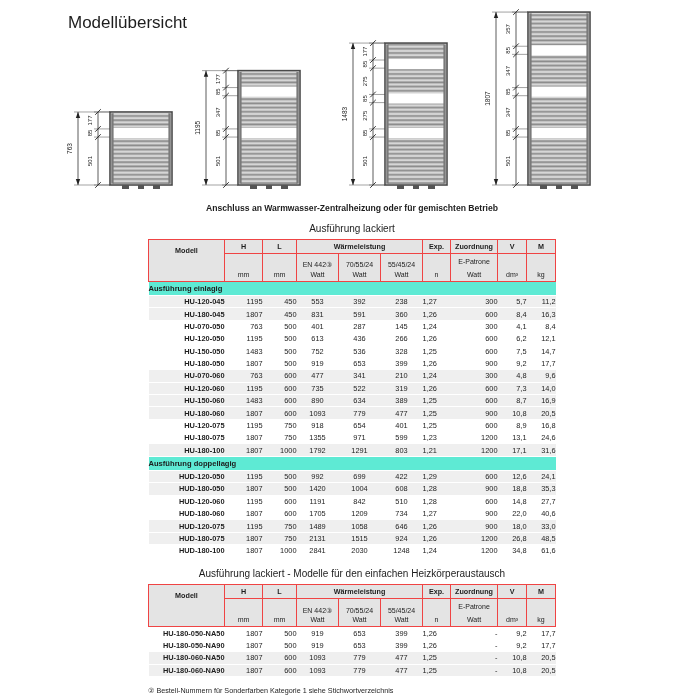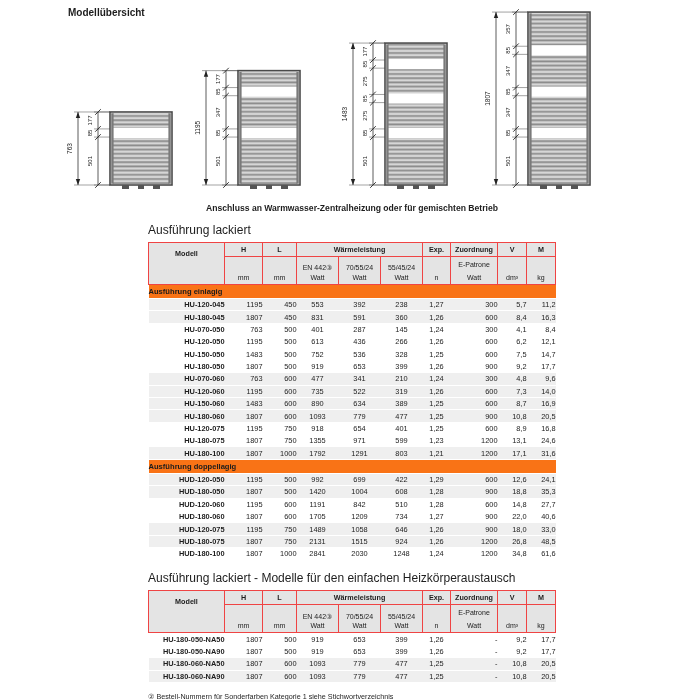--- a/index.html
+++ b/index.html
@@ -1,37 +1,37 @@
 <!DOCTYPE html>
 <html><head>
 <meta charset="utf-8">
 <style>
   html,body{margin:0;padding:0;background:#fff;}
   body{width:700px;height:700px;overflow:hidden;font-family:"Liberation Sans",sans-serif;color:#1d1d1d;}
   .page{position:relative;width:700px;height:700px;background:#fff;}
-  .page-title{position:absolute;left:68px;top:7px;font-size:10px;font-weight:bold;margin:0;}
+  .page-title{position:absolute;left:68px;top:13px;font-size:17px;font-weight:normal;margin:0;}
   .diagrams{position:absolute;left:0;top:0;width:700px;height:200px;}
   .diagrams svg{position:absolute;top:9px;}
   .content{position:absolute;left:148px;top:203px;width:408px;}
   .section-heading{font-size:8.6px;font-weight:bold;margin:0 0 10px 0;text-align:center;}
-  .caption{font-size:12px;margin:0 0 5px 0;}
+  .caption{font-size:10px;margin:0 0 5px 0;text-align:center;}
   .caption2{margin-top:11px;}
   table.spec{border-collapse:collapse;table-layout:fixed;width:407px;font-size:7.4px;}
   table.spec th{background:#e4e4e4;border:1px solid #ef4444;font-weight:bold;text-align:center;padding:0;}
   tr.hr1 th{height:13px;vertical-align:middle;font-size:7.2px;}
   tr.hr1 th.th-model{vertical-align:top;padding-top:6px;}
   tr.hr2 th{height:25px;vertical-align:bottom;padding-bottom:2px;font-weight:normal;font-size:7px;line-height:1.35;}
   .epwrap{height:22px;display:flex;flex-direction:column;justify-content:space-between;}
   table.spec td{padding:1.2px 0;border-bottom:1px solid #fff;white-space:nowrap;}
   tr.shaded td{background:#efefef;}
-  tr.group td{font-weight:bold;font-size:7.6px;padding:2.4px 0 1.6px 0;background:#f97316;}
+  tr.group td{font-weight:bold;font-size:7.6px;padding:2.4px 0 1.6px 0;background:#5eead4;}
   td.c-model{font-weight:bold;text-align:right;}
   td.c-h,td.c-l{text-align:right;padding-right:9px;}
   td.c-en,td.c-w70,td.c-w55{text-align:center;}
-  td.c-exp{text-align:center;}
+  td.c-exp{text-align:left;}
   td.c-ep{text-align:right;padding-right:22px;}
   td.c-v,td.c-m{text-align:right;padding-right:7px;}
   .footnotes{margin-top:8px;font-size:7.2px;line-height:1.55;}
   .fnm{font-size:7.2px;}
 </style>
 </head>
 <body>
 
 <div class="page">
   <h1 class="page-title">Modellübersicht</h1>

